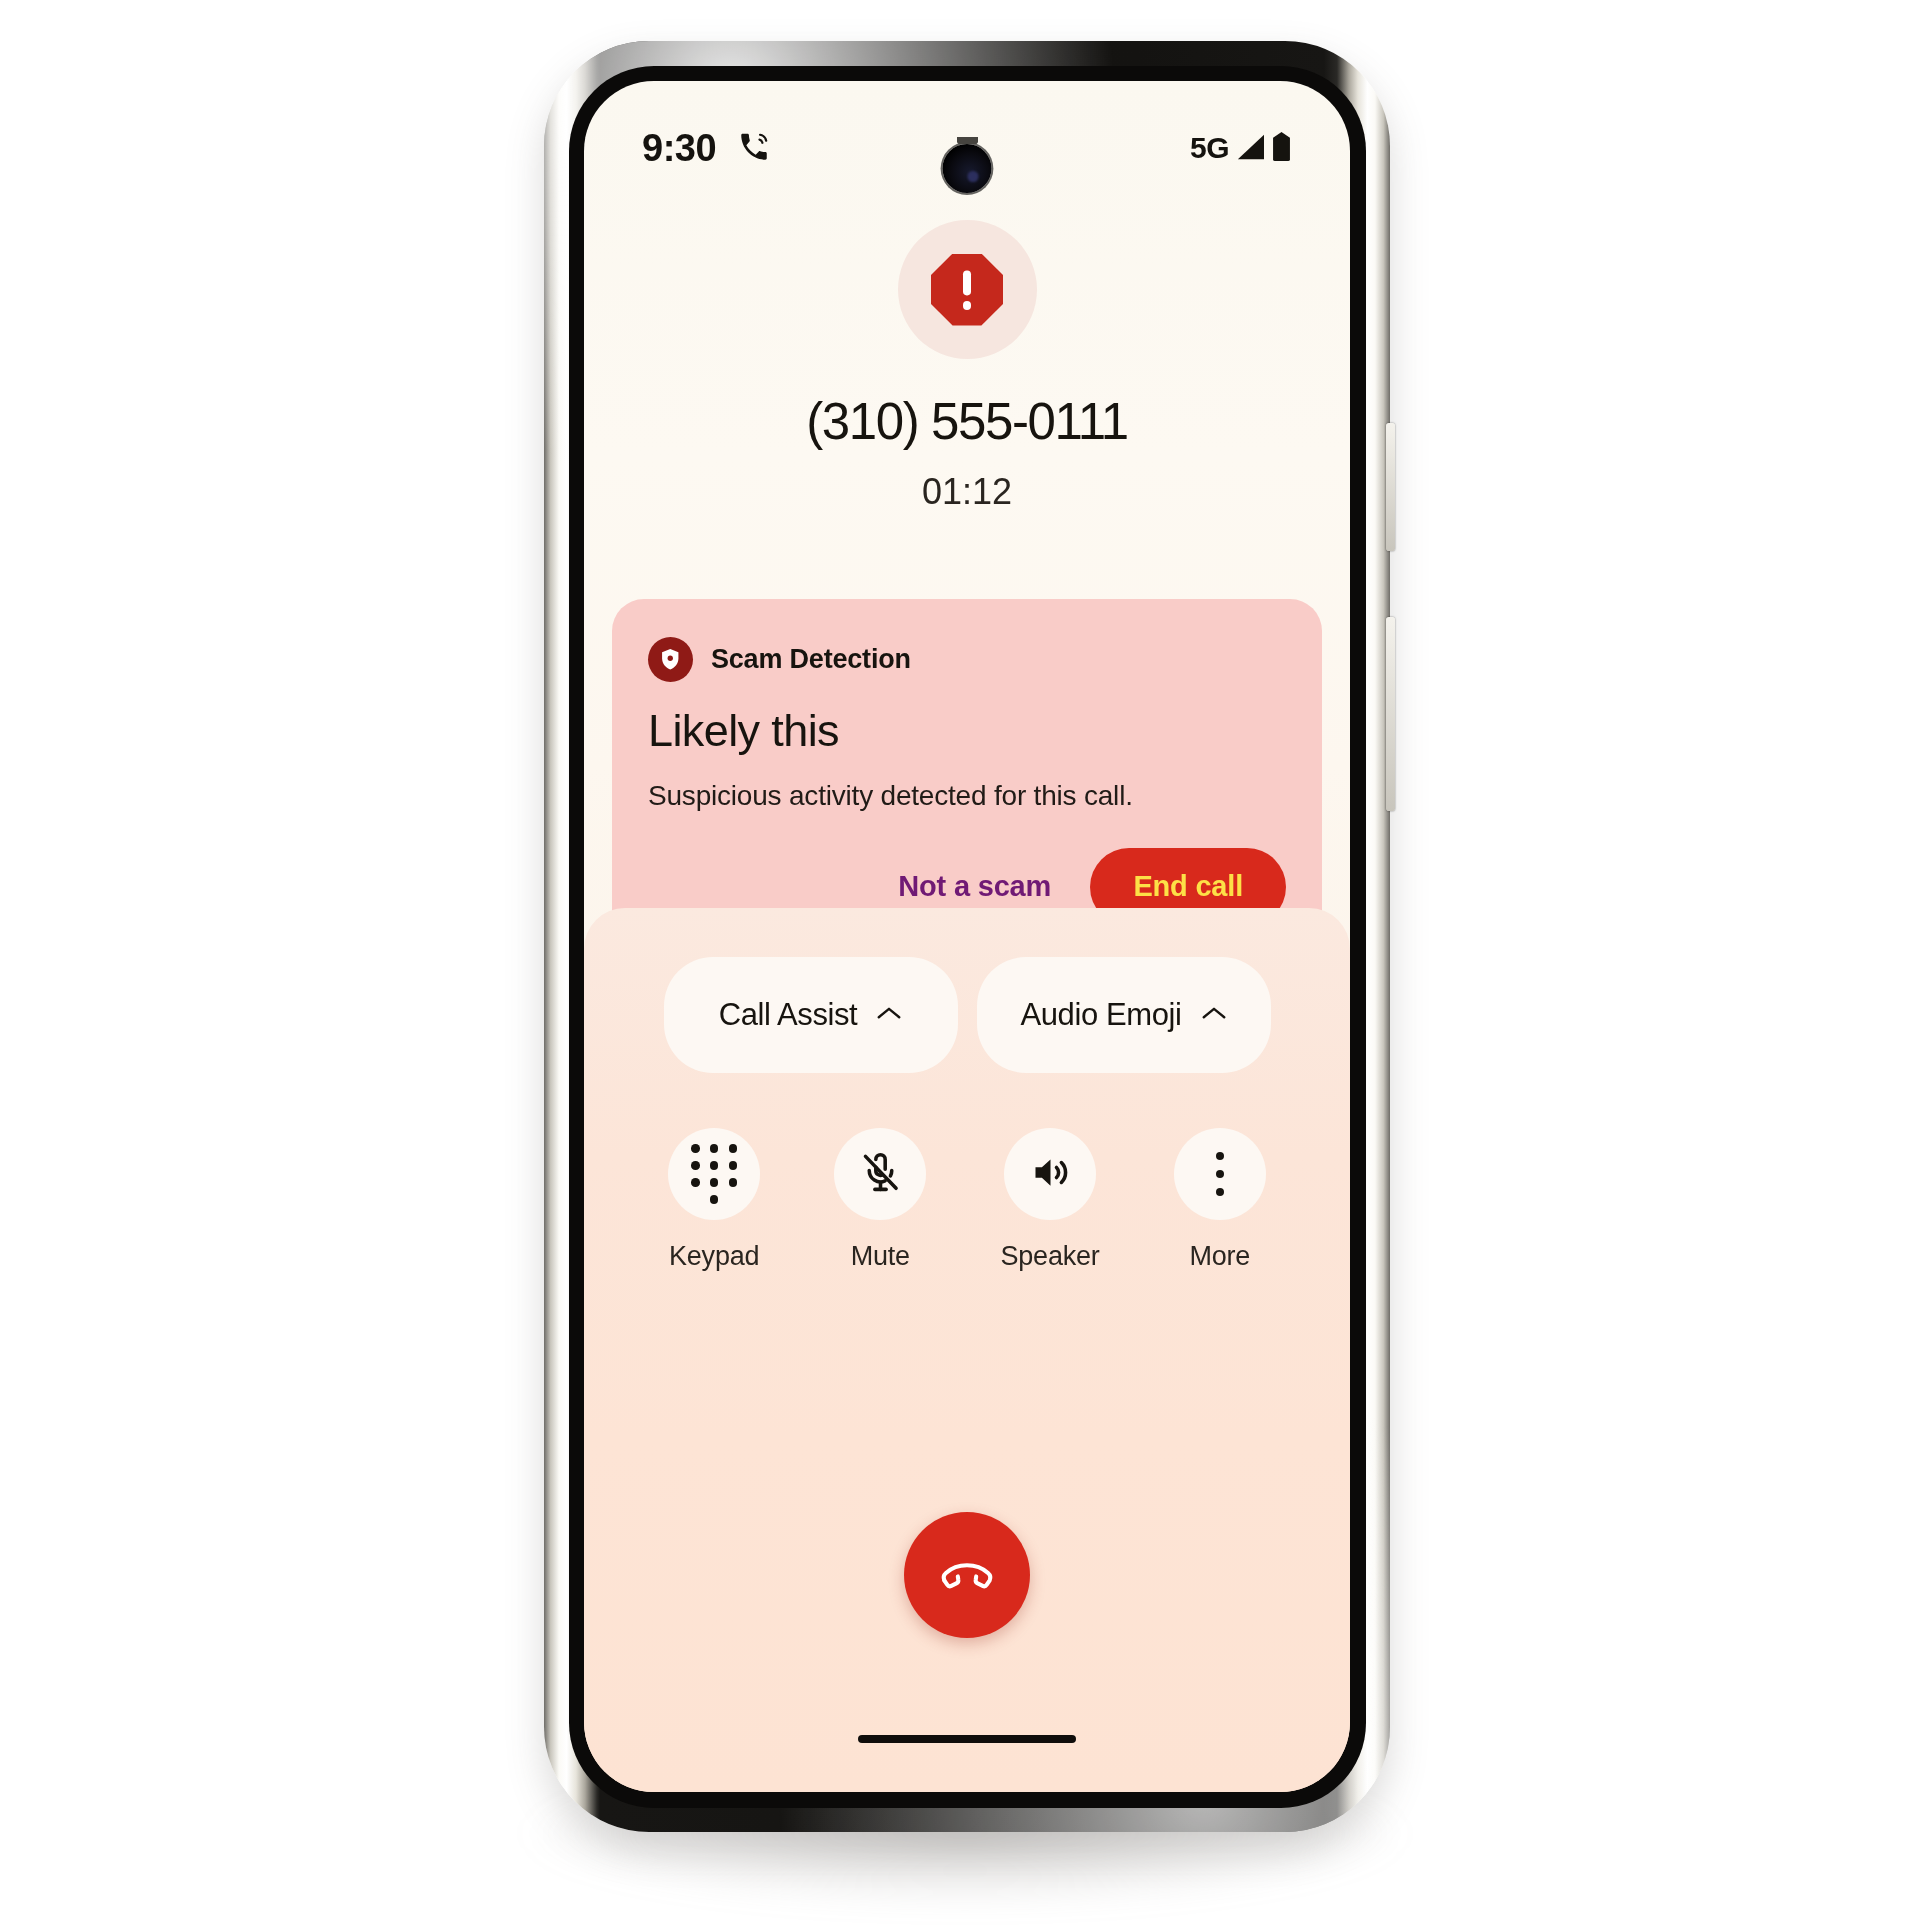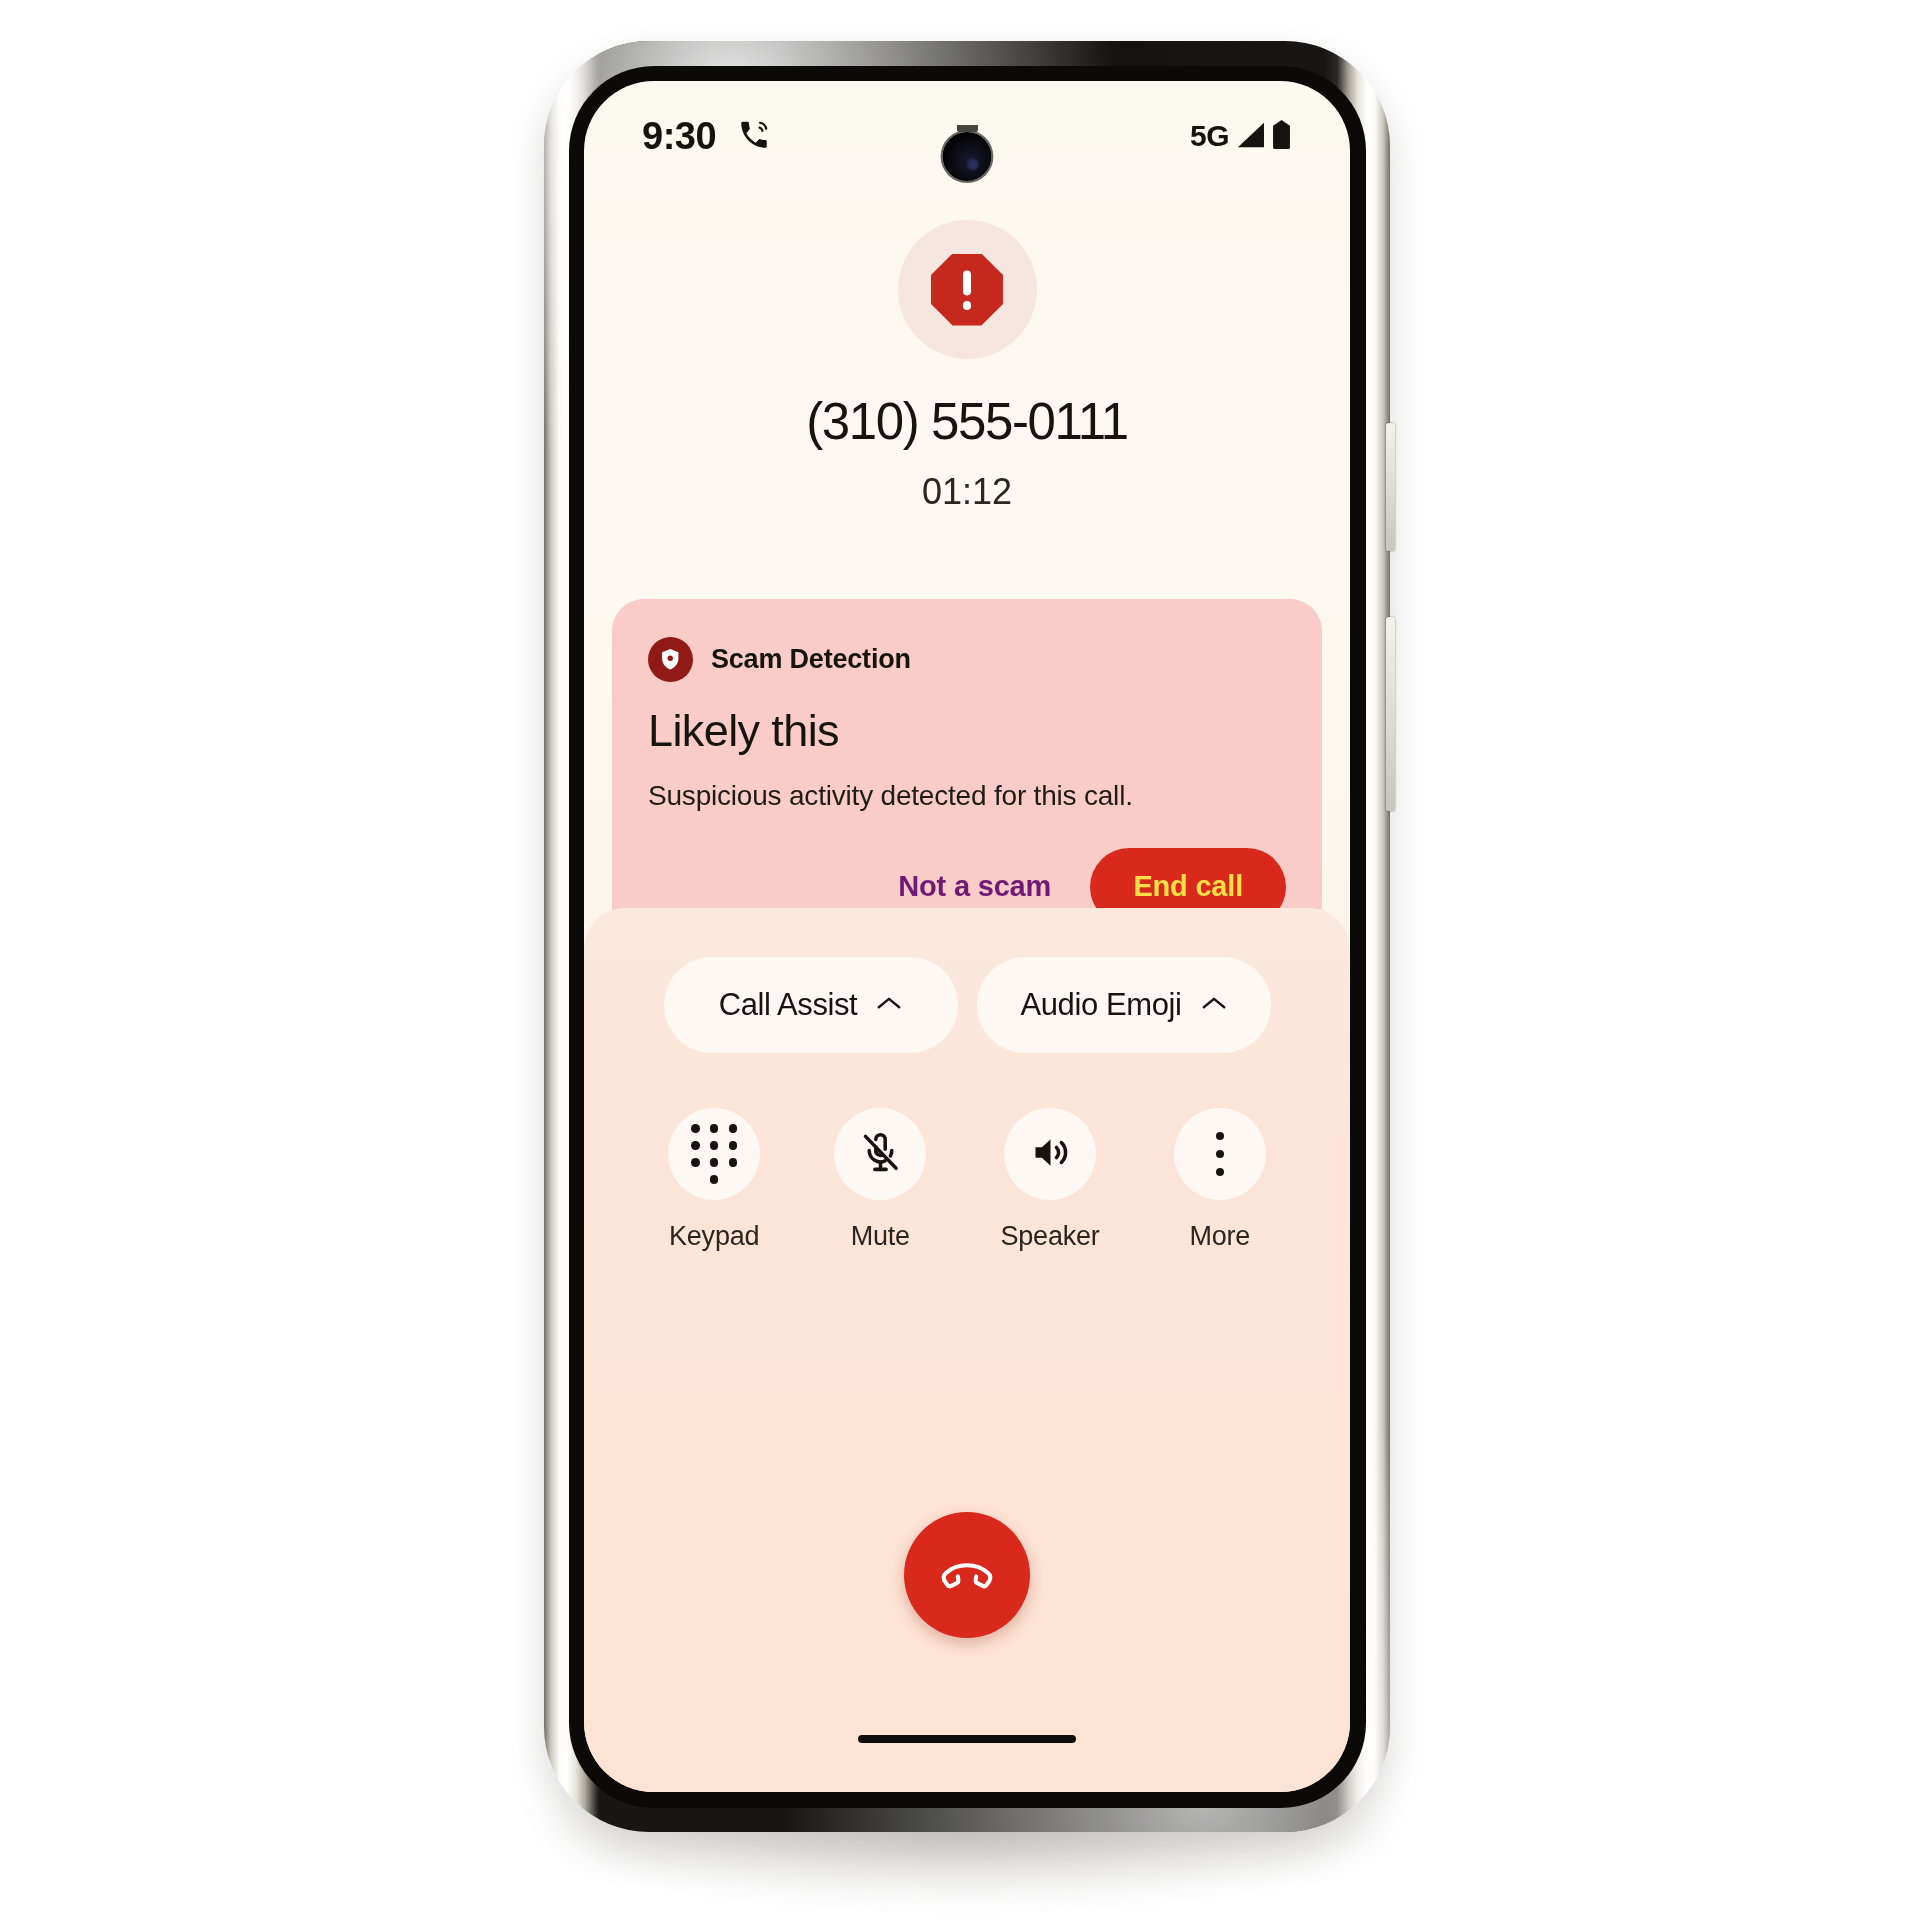--- a/index.html
+++ b/index.html
@@ -85,21 +85,21 @@
         #fdf7ef 40%,
         #fcf5ec 52%,
         #fdf2e8 60%,
         #fdeee2 72%,
         #fdead9 88%,
         #fde8d6 100%);
   }
 
   
   .statusbar {
-    position: absolute; top: 4px; left: 0; right: 0;
+    position: absolute; top: 16px; left: 0; right: 0;
     height: 102px;
     display: flex; 
     padding: 0 58px;
   }
   .sb-left { display: flex; align-items: center; gap: 21px; }
   .sb-right { margin-left: auto; display: flex; align-items: center; gap: 5px; }
   .sb-time {
     font-size: 38px; font-weight: 700; color: #15130f;
     letter-spacing: -0.5px;
   }
@@ -224,21 +224,21 @@
     position: absolute;
     left: 0; right: 0; bottom: 0; top: 827px;
     border-radius: 41px 41px 0 0;
     background: linear-gradient(180deg, #fbe9df 0%, #fce5d8 28%, #fde4d5 60%, #fde3d3 100%);
     padding: 49px 22.6px 0 22.6px;
   }
   .chip-row { display: flex; gap: 19px; justify-content: center; }
   .chip {
     flex: 1 1 0;
     max-width: 294px;
-    height: 96px;
+    height: 116px;
     background: #fdf8f3;
     border-radius: 49px;
     border: none; cursor: pointer;
     display: flex; align-items: center; justify-content: center; gap: 19px;
     font-family: "Liberation Sans", sans-serif;
   }
   .chip-label {
     font-size: 31px; font-weight: 400; color: #17140f;
     letter-spacing: -0.4px;
   }

